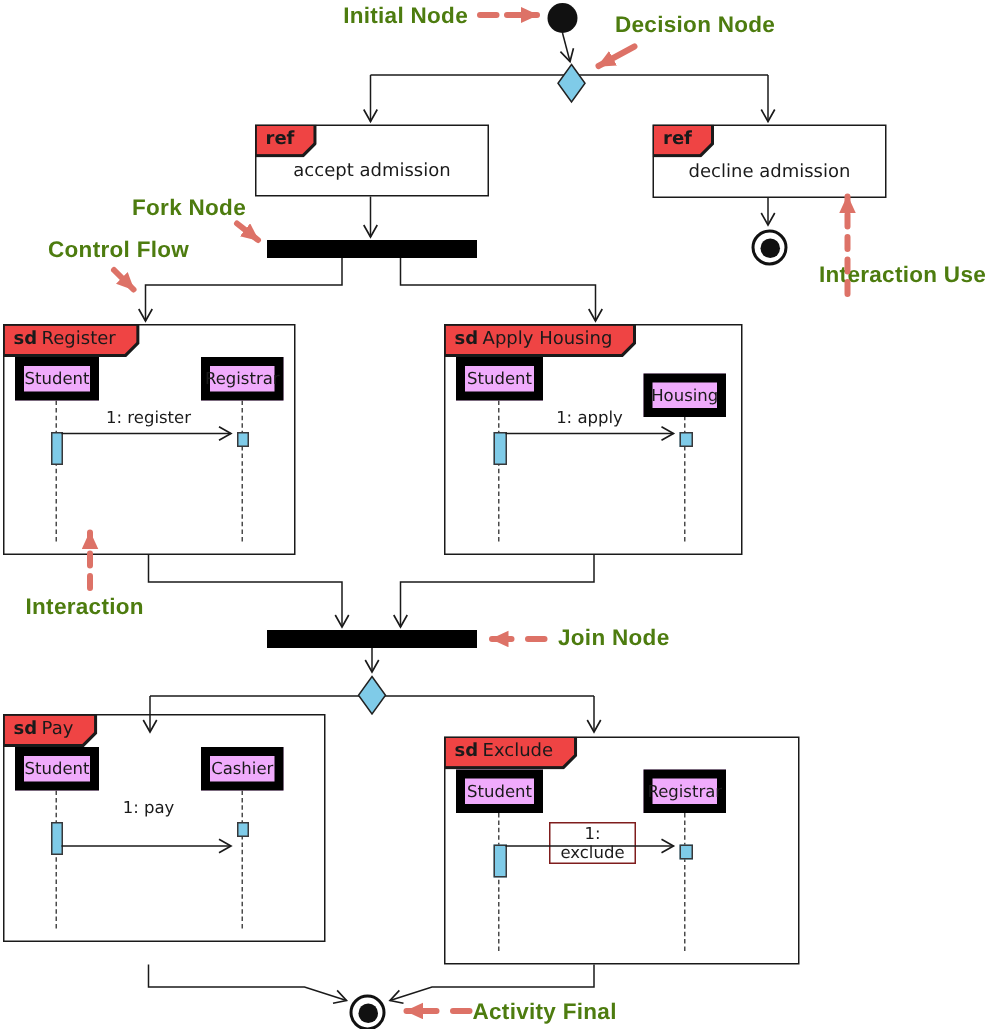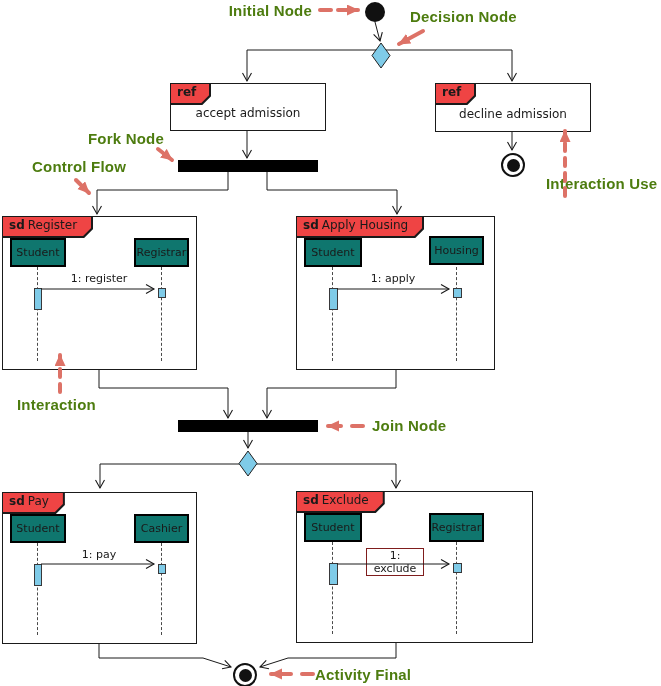--- a/index.html
+++ b/index.html
@@ -17,21 +17,21 @@
   .tab{position:absolute;top:-1px;left:-1px;background:#1a1a1a;
        clip-path:polygon(0 0,100% 0,100% calc(100% - 9px),calc(100% - 9px) 100%,0 100%);
        padding:1px 2px 2px 1px;}
   .tab-inner{background:#ef4444;white-space:nowrap;font-size:12px;line-height:15px;
        clip-path:polygon(0 0,100% 0,100% calc(100% - 8px),calc(100% - 8px) 100%,0 100%);
        padding:1px 14px 3px 6px;}
   .tab-inner b{margin-right:3px;}
   .ref-body{position:absolute;left:0;right:0;top:12px;bottom:0;display:flex;
        align-items:center;justify-content:center;font-size:12px;}
   
-  .head{position:absolute;height:29px;background:#0f766e;border:2px solid #000000;
+  .head{position:absolute;height:29px;background:#f0abfc;border:6px solid #000000;
         box-sizing:border-box;display:flex;align-items:center;justify-content:center;font-size:11px;}
   .lifeline{position:absolute;width:0;border-left:1px dashed #4a4a4a;}
   .act{position:absolute;background:#7fcbe8;border:1px solid #38383a;box-sizing:border-box;}
   .msg-label{position:absolute;font-size:11px;text-align:center;}
   .msg-label.boxed{border:1px solid #7f1d1d;background:#fff;line-height:13px;padding:0 3px;}
   
   .ann{position:absolute;font-family:"Liberation Sans",sans-serif;font-weight:700;
        font-size:15px;color:#4d7c0f;letter-spacing:.2px;white-space:nowrap;}
 </style>
 </head>
@@ -78,27 +78,27 @@
     <div class="msg-label" style="left:36px;top:55px;width:120px;">1: register</div>
   </div>
 
   <div class="frame" style="left:296px;top:216px;width:199px;height:154px;">
     <div class="tab">
       <div class="tab-inner"><b>sd</b><span>Apply Housing</span></div>
     </div>
     <div class="lifeline" style="left:35px;top:50px;height:94px;"></div>
     <div class="lifeline" style="left:159px;top:50px;height:94px;"></div>
     <div class="head" style="left:7px;top:21px;width:58px;">Student</div>
-    <div class="head" style="left:132px;top:19px;width:55px;">Housing</div>
+    <div class="head" style="left:132px;top:32px;width:55px;">Housing</div>
     <div class="act" style="left:32px;top:71px;width:9px;height:22px;"></div>
     <div class="act" style="left:156px;top:71px;width:9px;height:10px;"></div>
     <div class="msg-label" style="left:36px;top:55px;width:120px;">1: apply</div>
   </div>
 
-  <div class="frame" style="left:2px;top:492px;width:195px;height:152px;text-decoration:underline;">
+  <div class="frame" style="left:2px;top:476px;width:215px;height:152px;text-decoration:underline;">
     <div class="tab">
       <div class="tab-inner"><b>sd</b><span>Pay</span></div>
     </div>
     <div class="lifeline" style="left:34px;top:50px;height:92px;"></div>
     <div class="lifeline" style="left:158px;top:50px;height:92px;"></div>
     <div class="head" style="left:7px;top:21px;width:56px;">Student</div>
     <div class="head" style="left:131px;top:21px;width:55px;">Cashier</div>
     <div class="act" style="left:31px;top:71px;width:8px;height:22px;"></div>
     <div class="act" style="left:155px;top:71px;width:8px;height:10px;"></div>
     <div class="msg-label" style="left:36px;top:55px;width:120px;">1: pay</div>

